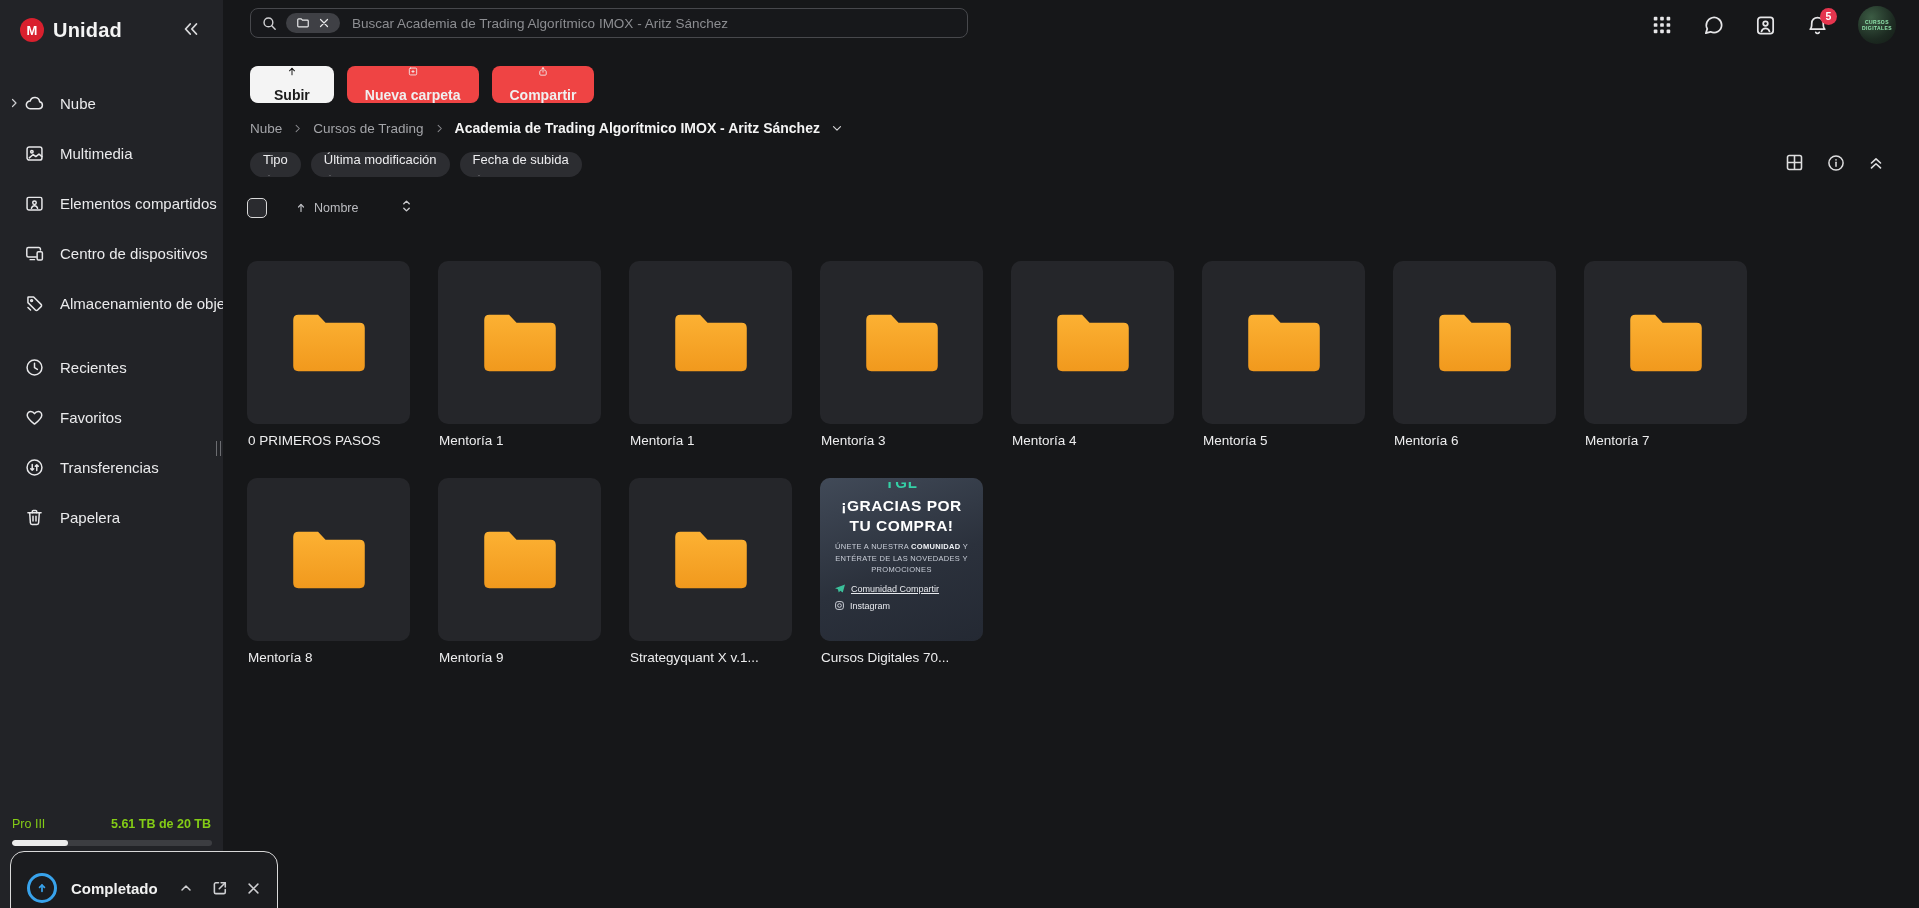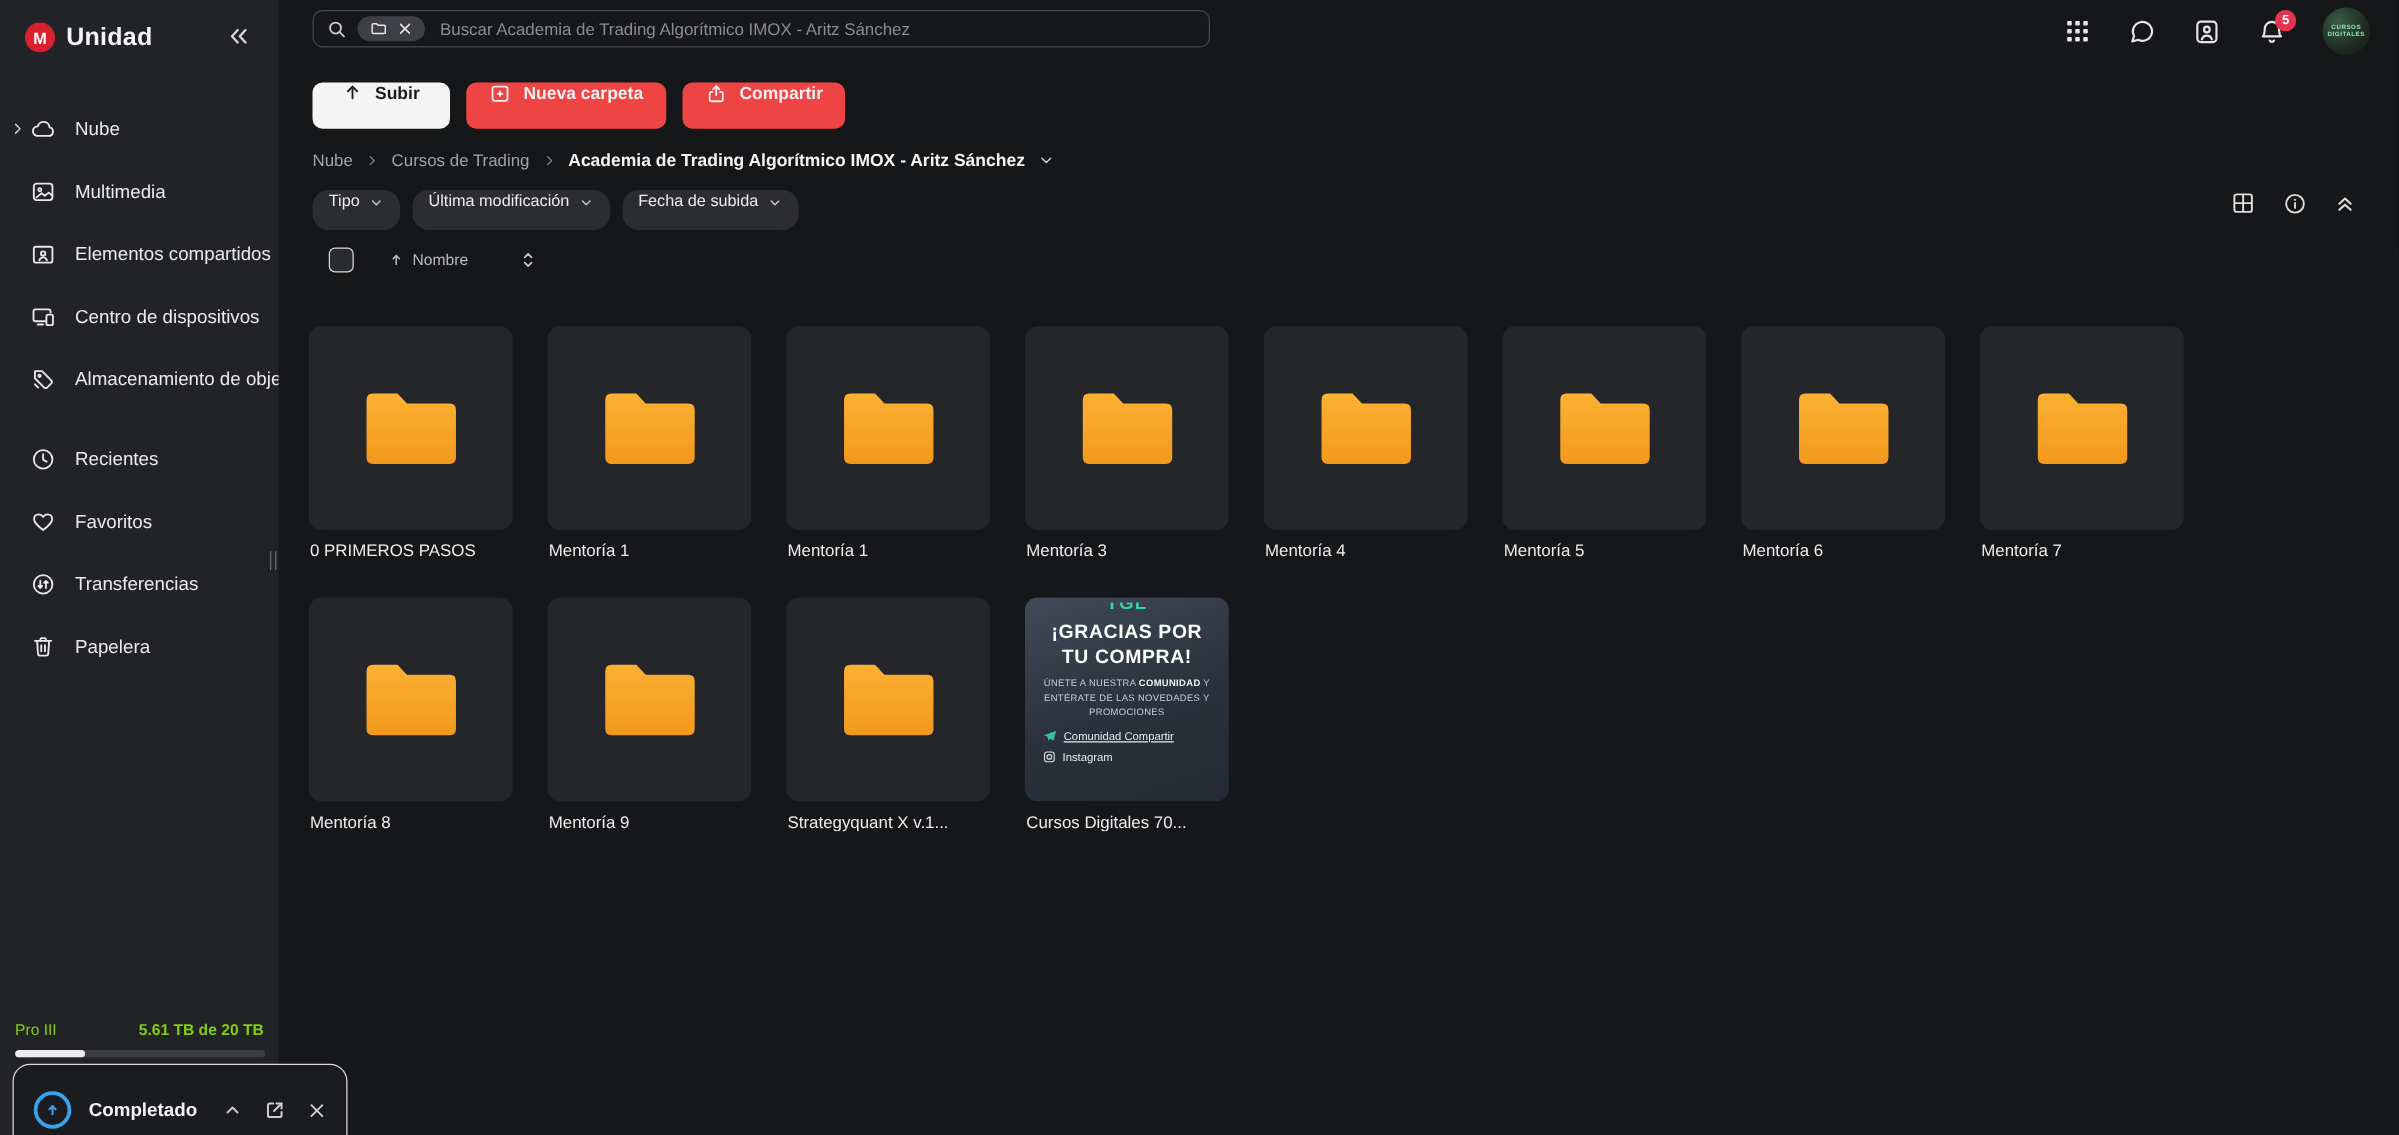--- a/index.html
+++ b/index.html
@@ -49,42 +49,42 @@
   .top-icon { position:relative; display:flex; cursor:pointer; }
   .badge { position:absolute; top:-6px; right:-8px; min-width:17px; height:17px; border-radius:9px; background:#e5354e;
     color:#fff; font-size:10.5px; font-weight:bold; display:flex; align-items:center; justify-content:center; padding:0 4px; }
   .avatar { width:38px; height:38px; border-radius:50%; cursor:pointer; overflow:hidden;
     background:radial-gradient(circle at 35% 30%, #3c5c44, #1d2b22 60%, #131a15);
     display:flex; align-items:center; justify-content:center; text-align:center; }
   .avatar span { font-size:5px; font-weight:bold; color:#8fe3ab; letter-spacing:.4px; line-height:1.3; }
 
   
   .toolbar { position:absolute; left:27px; top:66px; display:flex; gap:13px; }
-  .btn { height:37px; border:none; border-radius:8px; display:flex; gap:10px;
-    padding:0 18px; font-size:14px; font-weight:bold; cursor:pointer; font-family:inherit; }
+  .btn { height:37px; border:none; border-radius:8px; display:flex; align-items:center; gap:10px;
+    padding:0 18px; font-size:14px; font-weight:bold; cursor:pointer; font-family:inherit;flex-direction:column; }
   .btn.primary { background:#f4f4f4; color:#1b1b1b; padding:0 24px; }
   .btn.secondary { background:#ef4444; color:#f0f0f0; }
 
   
   .breadcrumb { position:absolute; left:27px; top:120px; display:flex; align-items:center; gap:10px; font-size:13.5px; }
   .crumb { color:#a3a4a8; cursor:pointer; }
   .crumb-sep { color:#8b8c90; display:flex; }
   .crumb-current { color:#f4f4f4; font-weight:bold; font-size:14px; cursor:pointer; }
   .crumb-caret { color:#d2d2d4; display:flex; cursor:pointer; }
 
   
   .filters { position:absolute; left:27px; top:152px; display:flex; gap:10px; }
   .chip { height:25px; border-radius:13px; background:#2c2d31; color:#ececee; font-size:13px;
-    display:flex; align-items:flex-end; gap:7px; padding:16px 13px; cursor:pointer; }
+    display:flex; align-items:flex-start; gap:7px; padding:0 13px; cursor:pointer;flex-direction:column; }
   .chip svg { color:#cfcfd2; }
   .view-icons { position:absolute; right:34px; top:152px; display:flex; align-items:center; gap:21px; color:#dededf; }
   .view-icons > span { display:flex; cursor:pointer; }
 
   
-  .list-header { position:absolute; left:40px; top:198px; display:flex; align-items:center; }
+  .list-header { position:absolute; left:24px; top:198px; display:flex; }
   .checkbox { width:20px; height:20px; border:1.5px solid #d9d9d9; border-radius:5px; background:#2a2b2f; cursor:pointer; }
   .sort-name { display:flex; align-items:center; gap:7px; margin-left:28px; color:#bbbcc0; font-size:12.5px; cursor:pointer; }
   .sort-toggle { margin-left:42px; color:#c9c9cc; display:flex; cursor:pointer; }
 
   
   .grid { position:absolute; left:24px; top:261px; width:1530px; display:flex; flex-wrap:wrap;
     column-gap:28px; row-gap:30px; }
   .tile { width:163px; cursor:pointer; }
   .tile-card { width:163px; height:163px; border-radius:10px; background:#25262a; display:flex;
     align-items:center; justify-content:center; overflow:hidden; }

